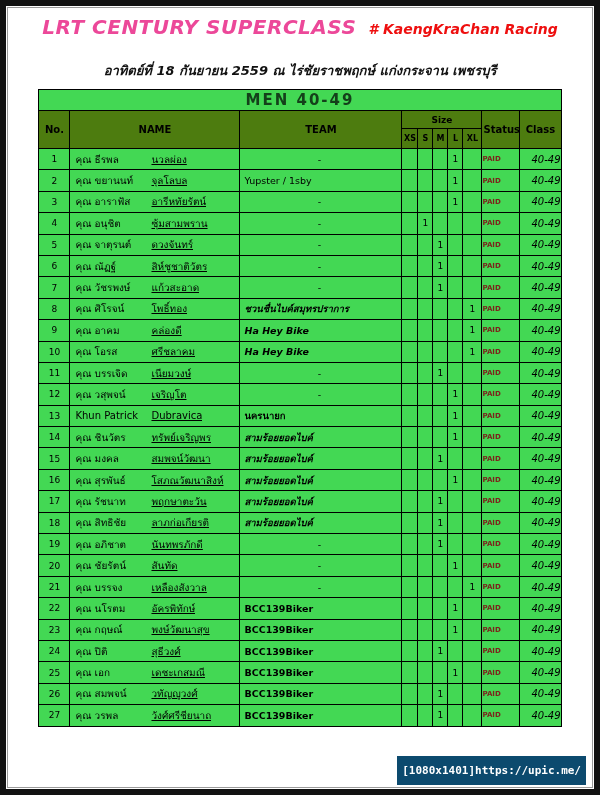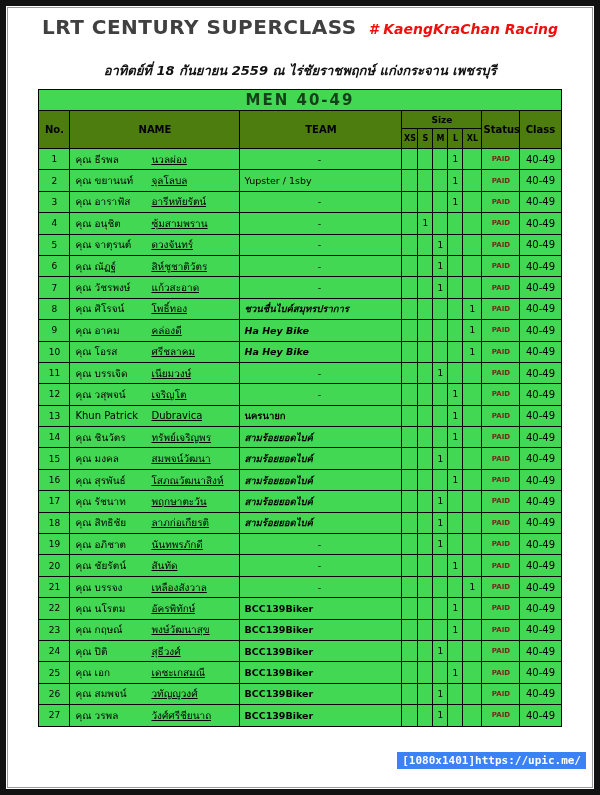--- a/index.html
+++ b/index.html
@@ -4,21 +4,21 @@
 <style>
   html,body{margin:0;padding:0;background:#e8e8e8;}
   .page{
     position:relative;width:600px;height:795px;box-sizing:border-box;
     background:#ffffff;border:6px solid #121212;overflow:hidden;
     font-family:"DejaVu Sans","Liberation Sans",sans-serif;
   }
   .inner-frame{position:absolute;inset:1px;border:1px solid #9a9a9a;pointer-events:none;}
   .titlebar{margin-top:9px;text-align:center;white-space:nowrap;}
   .title-blue{
-    font-size:20px;font-weight:bold;color:#404040;
+    font-size:20px;font-weight:bold;font-style:italic;color:#ec4899;
     letter-spacing:0.5px;
   }
   .title-red{
     font-size:14px;font-weight:bold;font-style:italic;color:#ee0f0f;margin-left:12px;
   }
   .subtitle{
     margin-top:21px;text-align:center;font-size:13px;font-style:italic;
     font-weight:600;color:#111;
   }
   table.riders{
@@ -38,26 +38,26 @@
   tbody td{height:21.4px;background:var(--green);font-size:10px;color:#000;padding:0 3px;}
   .c-no{text-align:center;font-size:9px;padding:0;}
   .c-name{padding:0 0 0 5px;}
   .fname{display:inline-block;width:76px;overflow:hidden;vertical-align:bottom;}
   .lname{display:inline-block;overflow:hidden;vertical-align:bottom;text-decoration:underline;}
   .c-team{font-size:9.5px;padding-left:4px;}
   .team-dash{text-align:center;padding-left:0;}
   .team-bold{font-weight:bold;}
   .team-bold-italic{font-weight:bold;font-style:italic;}
   .c-size{text-align:center;font-size:9px;padding:0;}
-  .c-status{text-align:center;font-size:7px;font-weight:bold;color:#7c241c;padding:0;}
-  .c-class{text-align:center;font-size:10px;padding:0;}
+  .c-status{font-size:7px;font-weight:bold;color:#7c241c;padding:0;}
+  .c-class{text-align:right;font-size:10px;padding:0;font-style:italic;}
   .watermark{
-    position:absolute;right:8px;bottom:20px;background:#3b82f6;color:#fff;
+    position:absolute;right:8px;bottom:4px;background:#0c4a6e;color:#fff;
     font-family:"DejaVu Sans Mono","Liberation Mono",monospace;
-    font-size:11px;font-weight:bold;padding:2px 5px;
+    font-size:11px;font-weight:bold;padding:8px 5px;
   }
 </style>
 </head>
 <body>
 
 <div class="page">
   <div class="inner-frame"></div>
 
   <div class="titlebar">
     <span class="title-blue">LRT CENTURY SUPERCLASS</span><span class="title-red"># KaengKraChan Racing</span>

